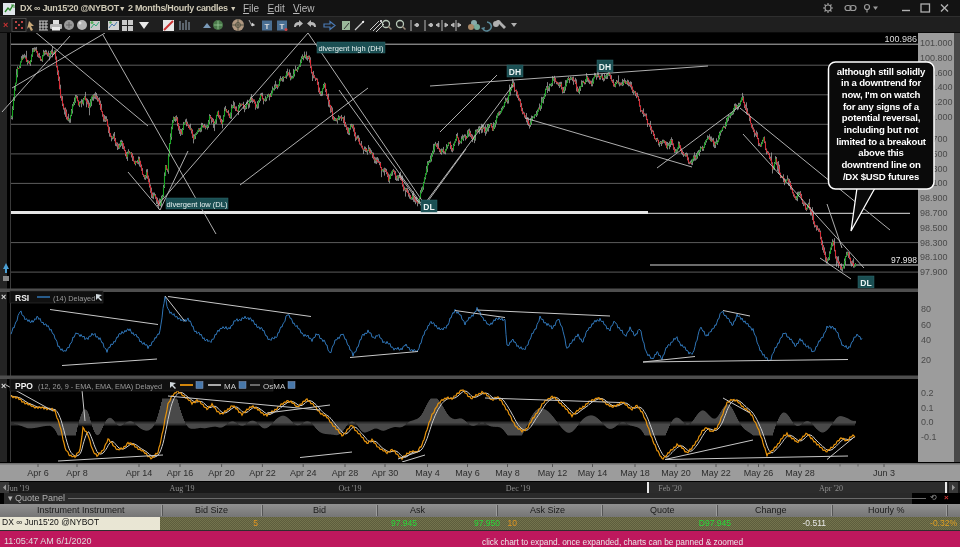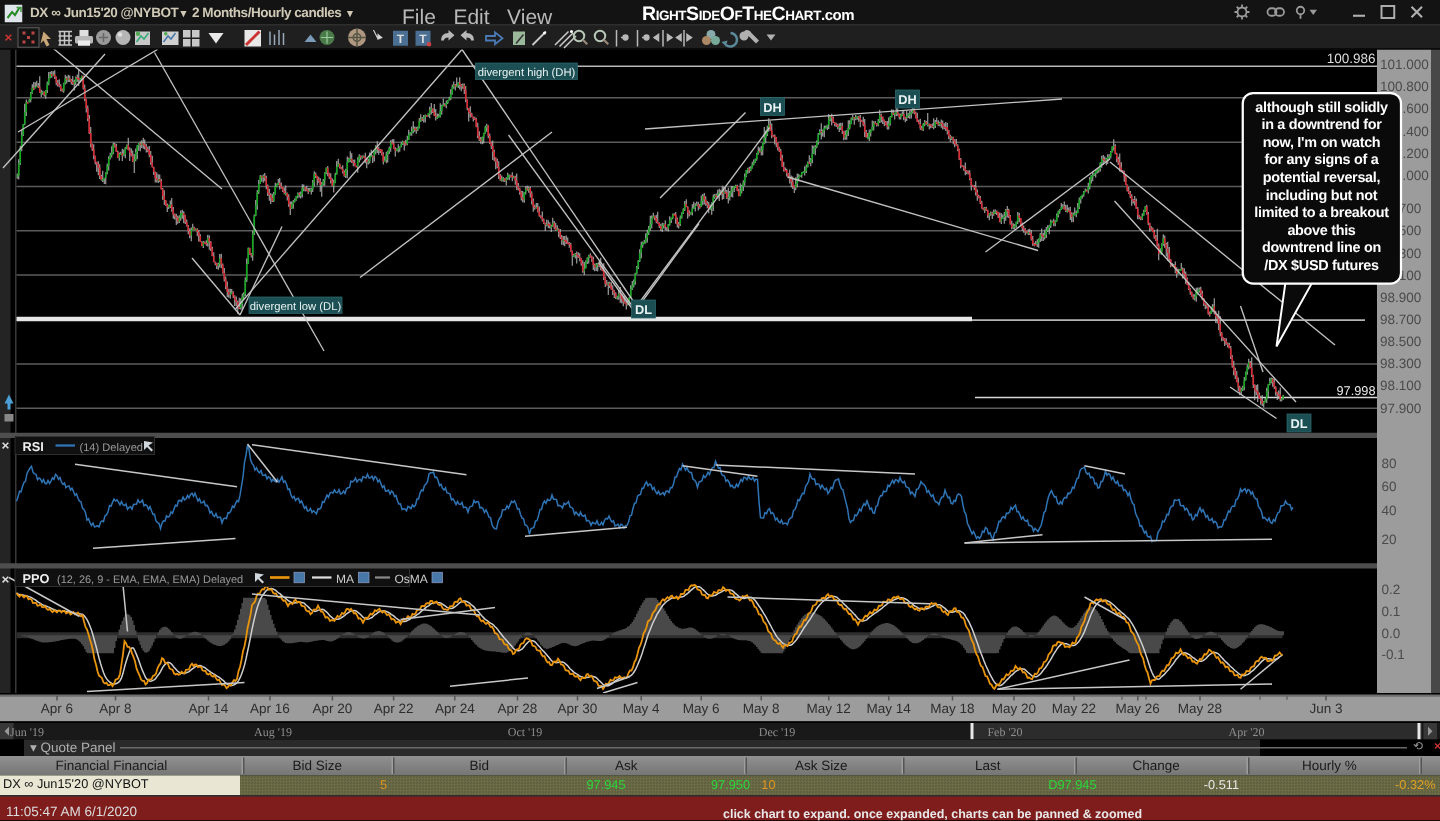--- a/index.html
+++ b/index.html
@@ -5,22 +5,21 @@
 .abs{position:absolute}
 </style></head><body>
 <div class="abs" style="left:0;top:0;width:960px;height:16px;background:#131313">
   <svg width="12" height="12" class="abs" style="left:3px;top:3px">
       <rect width="12" height="12" fill="#dfe5ea"></rect>
       <path d="M2 9 l3 -4 l2 2 l3 -5" stroke="#2a8a2a" stroke-width="1.4" fill="none"></path>
       <path d="M8 2 h3 v3" stroke="#494" stroke-width="1" fill="none"></path>
     </svg>
   <span class="abs" style="left:20px;top:2.5px;font-size:9px;font-weight:bold;color:#cfc9b6;letter-spacing:-0.3px">DX ∞ Jun15'20 @NYBOT<span style="font-size:7px">▼</span></span>
   <span class="abs" style="left:128px;top:2.5px;font-size:9px;font-weight:bold;color:#cfc9b6;letter-spacing:-0.3px">2 Months/Hourly candles <span style="font-size:7px">▼</span></span>
-  <span class="abs" style="left:268px;top:3px;font-size:14px;color:#b8b8b8"><u>F</u>ile&nbsp;&nbsp;&nbsp;<u>E</u>dit&nbsp;&nbsp;&nbsp;<u>V</u>iew</span>
-  <span class="abs" style="left:428px;top:1px;font-size:13px;font-weight:bold;color:#fff;font-variant:small-caps;letter-spacing:-0.3px">RightSideOfTheChart<span style="font-variant:normal;font-size:10px">.com</span></span>
+  <span class="abs" style="left:243px;top:3px;font-size:10px;color:#b8b8b8"><u>F</u>ile&nbsp;&nbsp;&nbsp;<u>E</u>dit&nbsp;&nbsp;&nbsp;<u>V</u>iew</span>
   <svg class="abs" style="left:820px;top:2px" width="136" height="12" viewBox="0 0 136 12">
    <g stroke="#9a9a9a" fill="none" stroke-width="1.2">
     <circle cx="8" cy="6" r="3"></circle>
         <path d="M8 1v2M8 9v2M3 6h2M11 6h2M4.5 2.5l1.5 1.5M10 8l1.5 1.5M11.5 2.5L10 4M6 8L4.5 9.5"></path>
     <rect x="25" y="3.5" width="6" height="5" rx="2.5"></rect>
         <rect x="30" y="3.5" width="6" height="5" rx="2.5"></rect>
     <circle cx="47" cy="5" r="2.5"></circle>
         <path d="M47 7.5v3"></path>
         <path d="M53 4.5h5l-2.5 3.5Z" fill="#9a9a9a" stroke="none"></path>
     <path d="M82 8.5h8" stroke="#b0b0b0" stroke-width="1.4"></path>
@@ -318,33 +317,33 @@
     <rect x="648" y="1" width="300" height="11" fill="#2c2c2c"></rect>
     <rect x="647" y="1" width="2" height="11" fill="#e8e8e8"></rect>
     <rect x="945" y="1" width="2" height="11" fill="#e8e8e8"></rect>
     <text x="18" y="9.5" fill="#8e8e8e" font-size="8" text-anchor="middle" font-family="Liberation Serif, serif">Jun '19</text>
     <text x="182" y="9.5" fill="#8e8e8e" font-size="8" text-anchor="middle" font-family="Liberation Serif, serif">Aug '19</text>
     <text x="350" y="9.5" fill="#8e8e8e" font-size="8" text-anchor="middle" font-family="Liberation Serif, serif">Oct '19</text>
     <text x="518" y="9.5" fill="#8e8e8e" font-size="8" text-anchor="middle" font-family="Liberation Serif, serif">Dec '19</text>
     <text x="670" y="9.5" fill="#8e8e8e" font-size="8" text-anchor="middle" font-family="Liberation Serif, serif">Feb '20</text>
     <text x="831" y="9.5" fill="#8e8e8e" font-size="8" text-anchor="middle" font-family="Liberation Serif, serif">Apr '20</text>
   </svg>
-<div class="abs" style="left:16px;top:493px;width:824px;height:11px;background:#2a2a2a">
+<div class="abs" style="left:4px;top:493px;width:908px;height:11px;background:#2a2a2a">
   <span class="abs" style="left:4px;top:0px;font-size:9px;color:#b0b0b0">▾ Quote Panel</span>
   <div class="abs" style="left:64px;top:5px;width:858px;height:1px;background:#6a6a6a"></div>
   <span class="abs" style="left:926px;top:0px;font-size:8px;color:#999">⟲</span>
   <span class="abs" style="left:940px;top:0px;font-size:8px;color:#c33;font-weight:bold">×</span>
 </div>
 <div class="abs" style="left:0;top:504px;width:960px;height:13px;background:linear-gradient(#919191,#757575);color:#1a1a1a;font-size:9px">
-  <span class="abs" style="left:37px;top:1px">Financial Financial</span>
+  <span class="abs" style="left:37px;top:1px">Instrument Instrument</span>
   <span class="abs" style="left:195px;top:1px">Bid Size</span>
   <span class="abs" style="left:313px;top:1px">Bid</span>
   <span class="abs" style="left:410px;top:1px">Ask</span>
   <span class="abs" style="left:530px;top:1px">Ask Size</span>
-  <span class="abs" style="left:650px;top:1px">Last</span>
+  <span class="abs" style="left:650px;top:1px">Quote</span>
   <span class="abs" style="left:755px;top:1px">Change</span>
   <span class="abs" style="left:868px;top:1px">Hourly %</span>
   <svg class="abs" style="left:0;top:0" width="960" height="13">
       <g stroke="#9e9e9e" stroke-width="1">
         <path d="M161.5 1v11M261.5 1v11M376.5 1v11M496.5 1v11M601.5 1v11M716.5 1v11M831.5 1v11M946.5 1v11"></path>
       </g>
       <g stroke="#555" stroke-width="1">
         <path d="M162.5 1v11M262.5 1v11M377.5 1v11M497.5 1v11M602.5 1v11M717.5 1v11M832.5 1v11M947.5 1v11"></path>
       </g>
     </svg>
@@ -352,15 +351,15 @@
 <div class="abs" style="left:0;top:517px;width:960px;height:13px;background:repeating-conic-gradient(#73734d 0% 25%, #5d5d3d 0% 50%) 0 0/2px 2px;font-size:8.5px">
   <span class="abs" style="left:0;top:0;width:160px;height:13px;background:#e9e6d4;color:#111;padding-left:2px;font-size:8.5px">DX ∞ Jun15'20 @NYBOT</span>
   <span class="abs" style="right:702px;top:1px;color:#e09520">5</span>
   <span class="abs" style="right:543px;top:1px;color:#28d838">97.945</span>
   <span class="abs" style="right:460px;top:1px;color:#28d838">97.950</span>
   <span class="abs" style="right:443px;top:1px;color:#e09520">10</span>
   <span class="abs" style="right:229px;top:1px;color:#28d838">D97.945</span>
   <span class="abs" style="right:134px;top:1px;color:#e8e8e8">-0.511</span>
   <span class="abs" style="right:3px;top:1px;color:#e0a022">-0.32%</span>
 </div>
-<div class="abs" style="left:0;top:530px;width:960px;height:17px;background:#7f1d1d;border-top:1px solid #2e2e2e">
+<div class="abs" style="left:0;top:530px;width:960px;height:17px;background:#be185d;border-top:1px solid #2e2e2e">
   <span class="abs" style="left:4px;top:5px;font-size:9px;color:#ddd">11:05:47 AM 6/1/2020</span>
-  <span class="abs" style="left:482px;top:6px;font-size:8.3px;font-weight:bold;color:#e8e8e8">click chart to expand. once expanded, charts can be panned &amp; zoomed</span>
+  <span class="abs" style="left:482px;top:6px;font-size:8.3px;font-weight:normal;color:#e8e8e8">click chart to expand. once expanded, charts can be panned &amp; zoomed</span>
 </div>
 </body></html>

